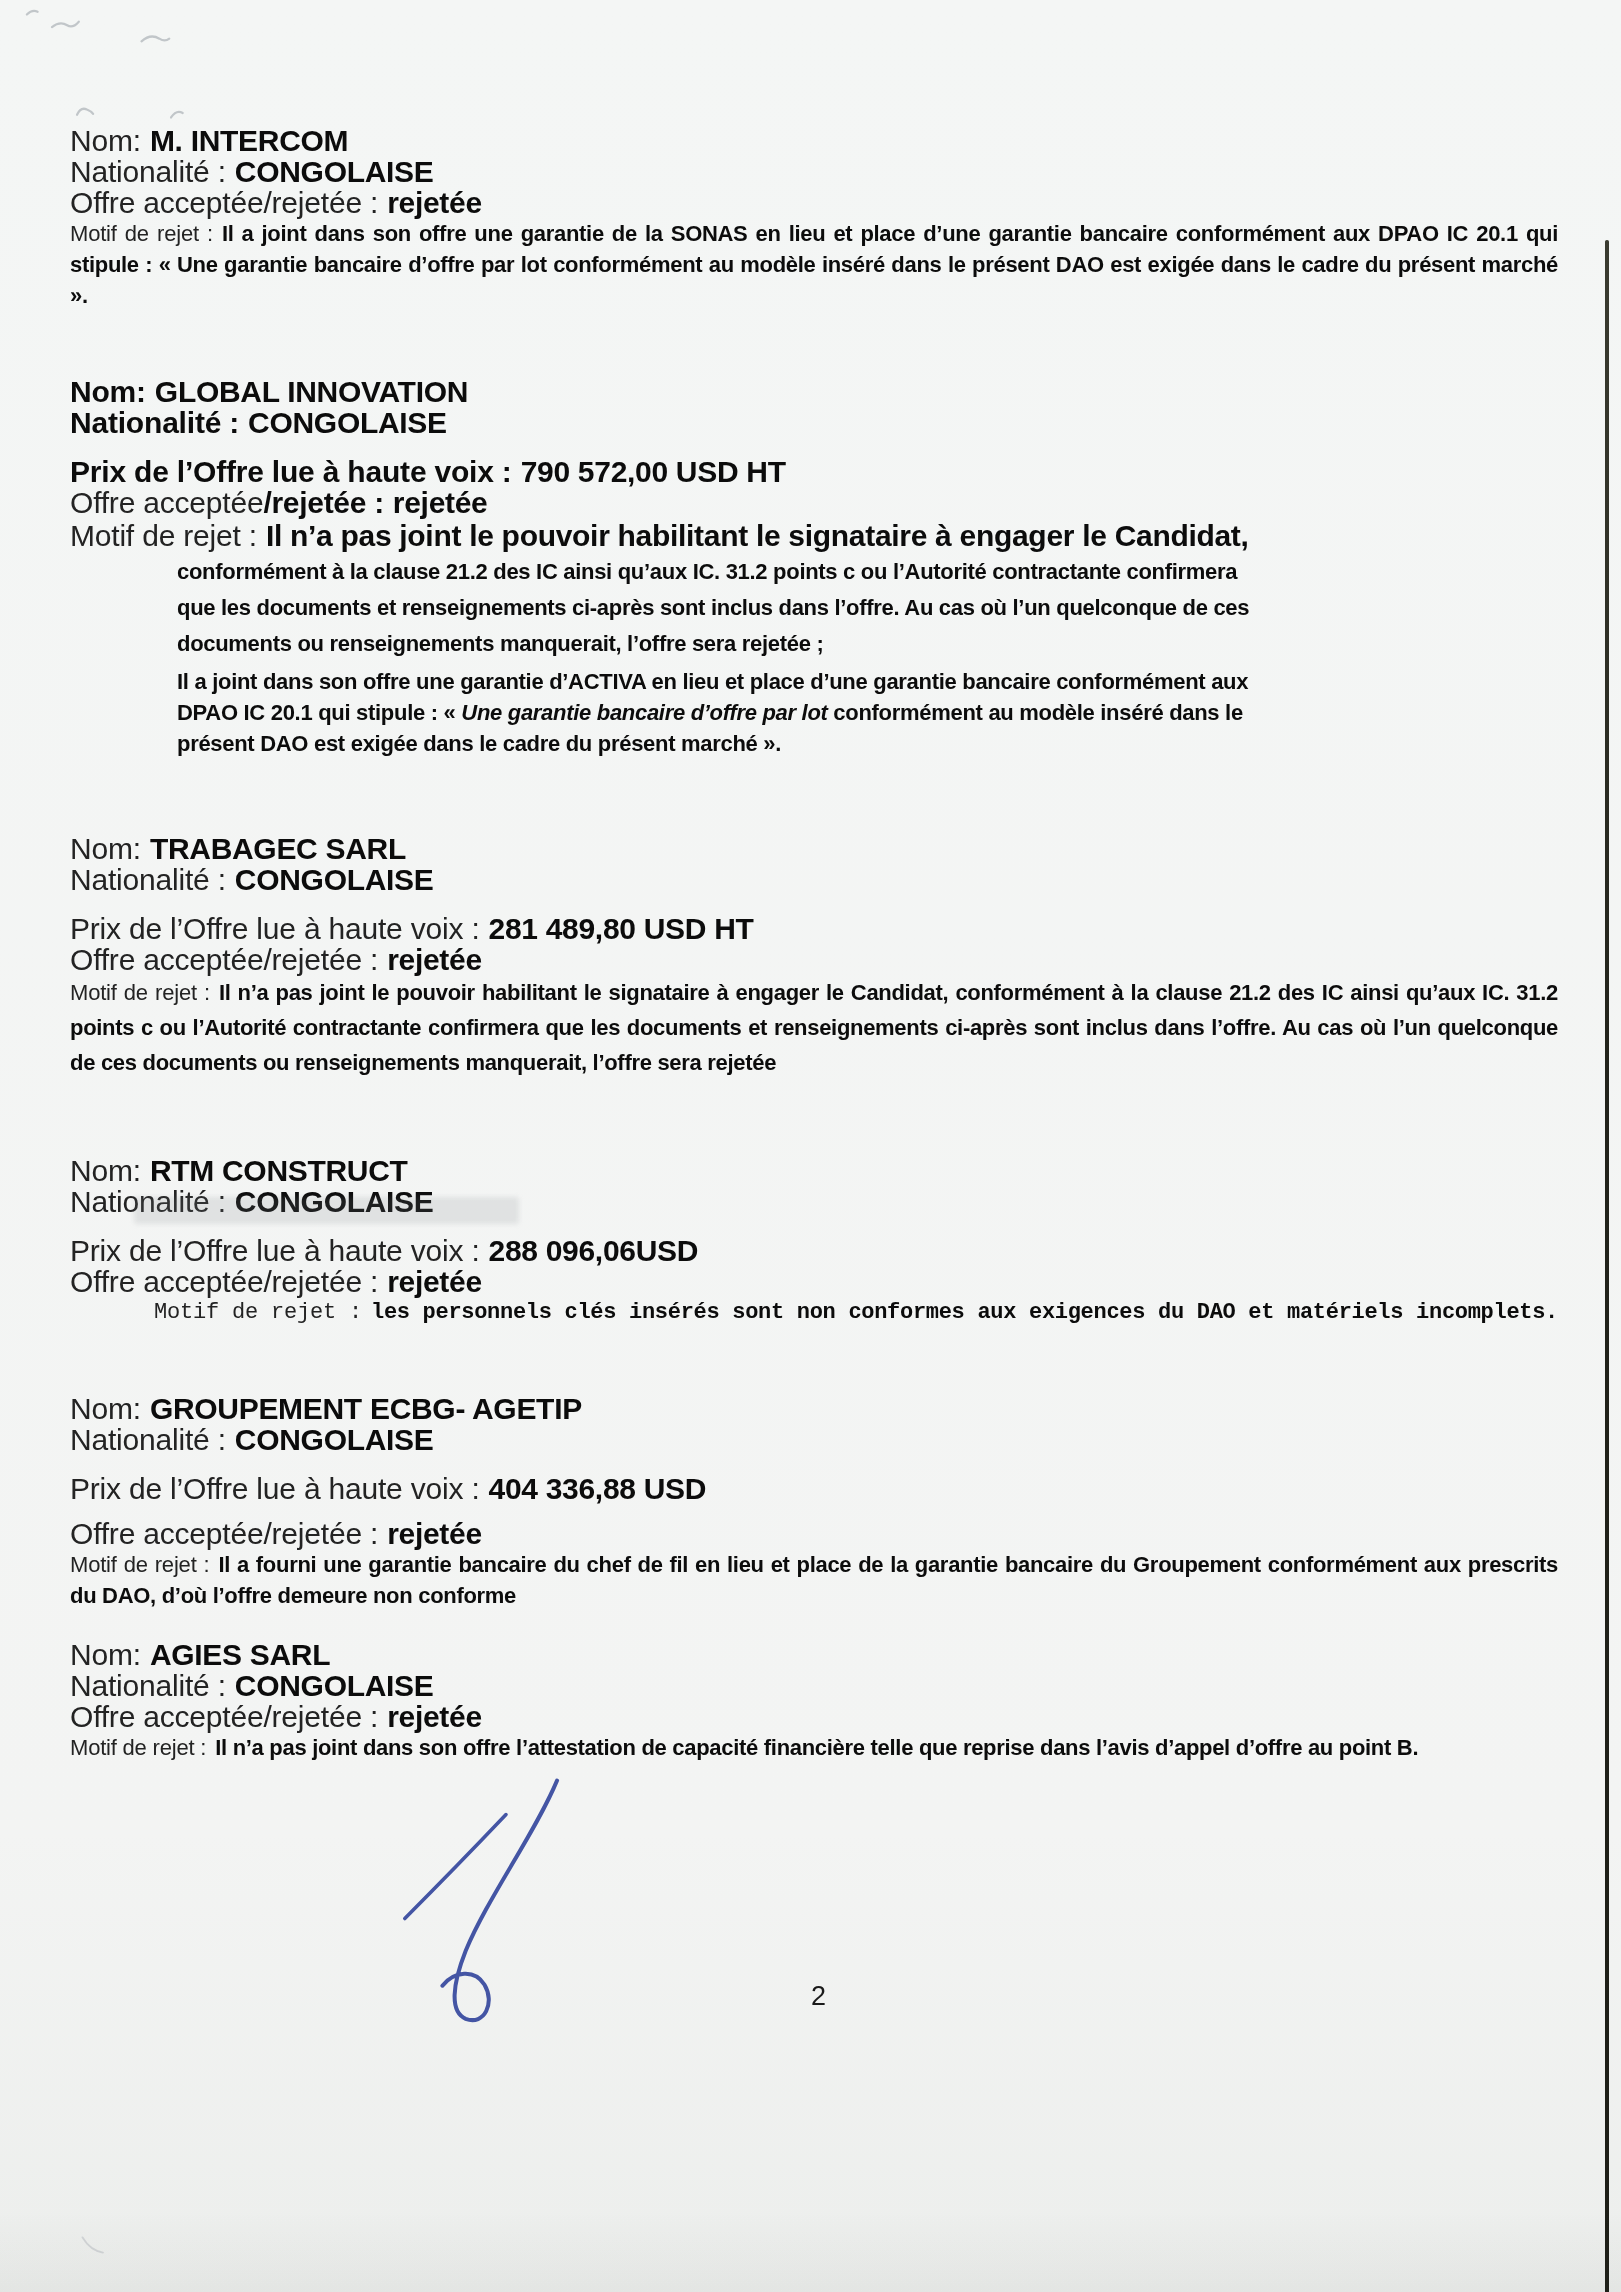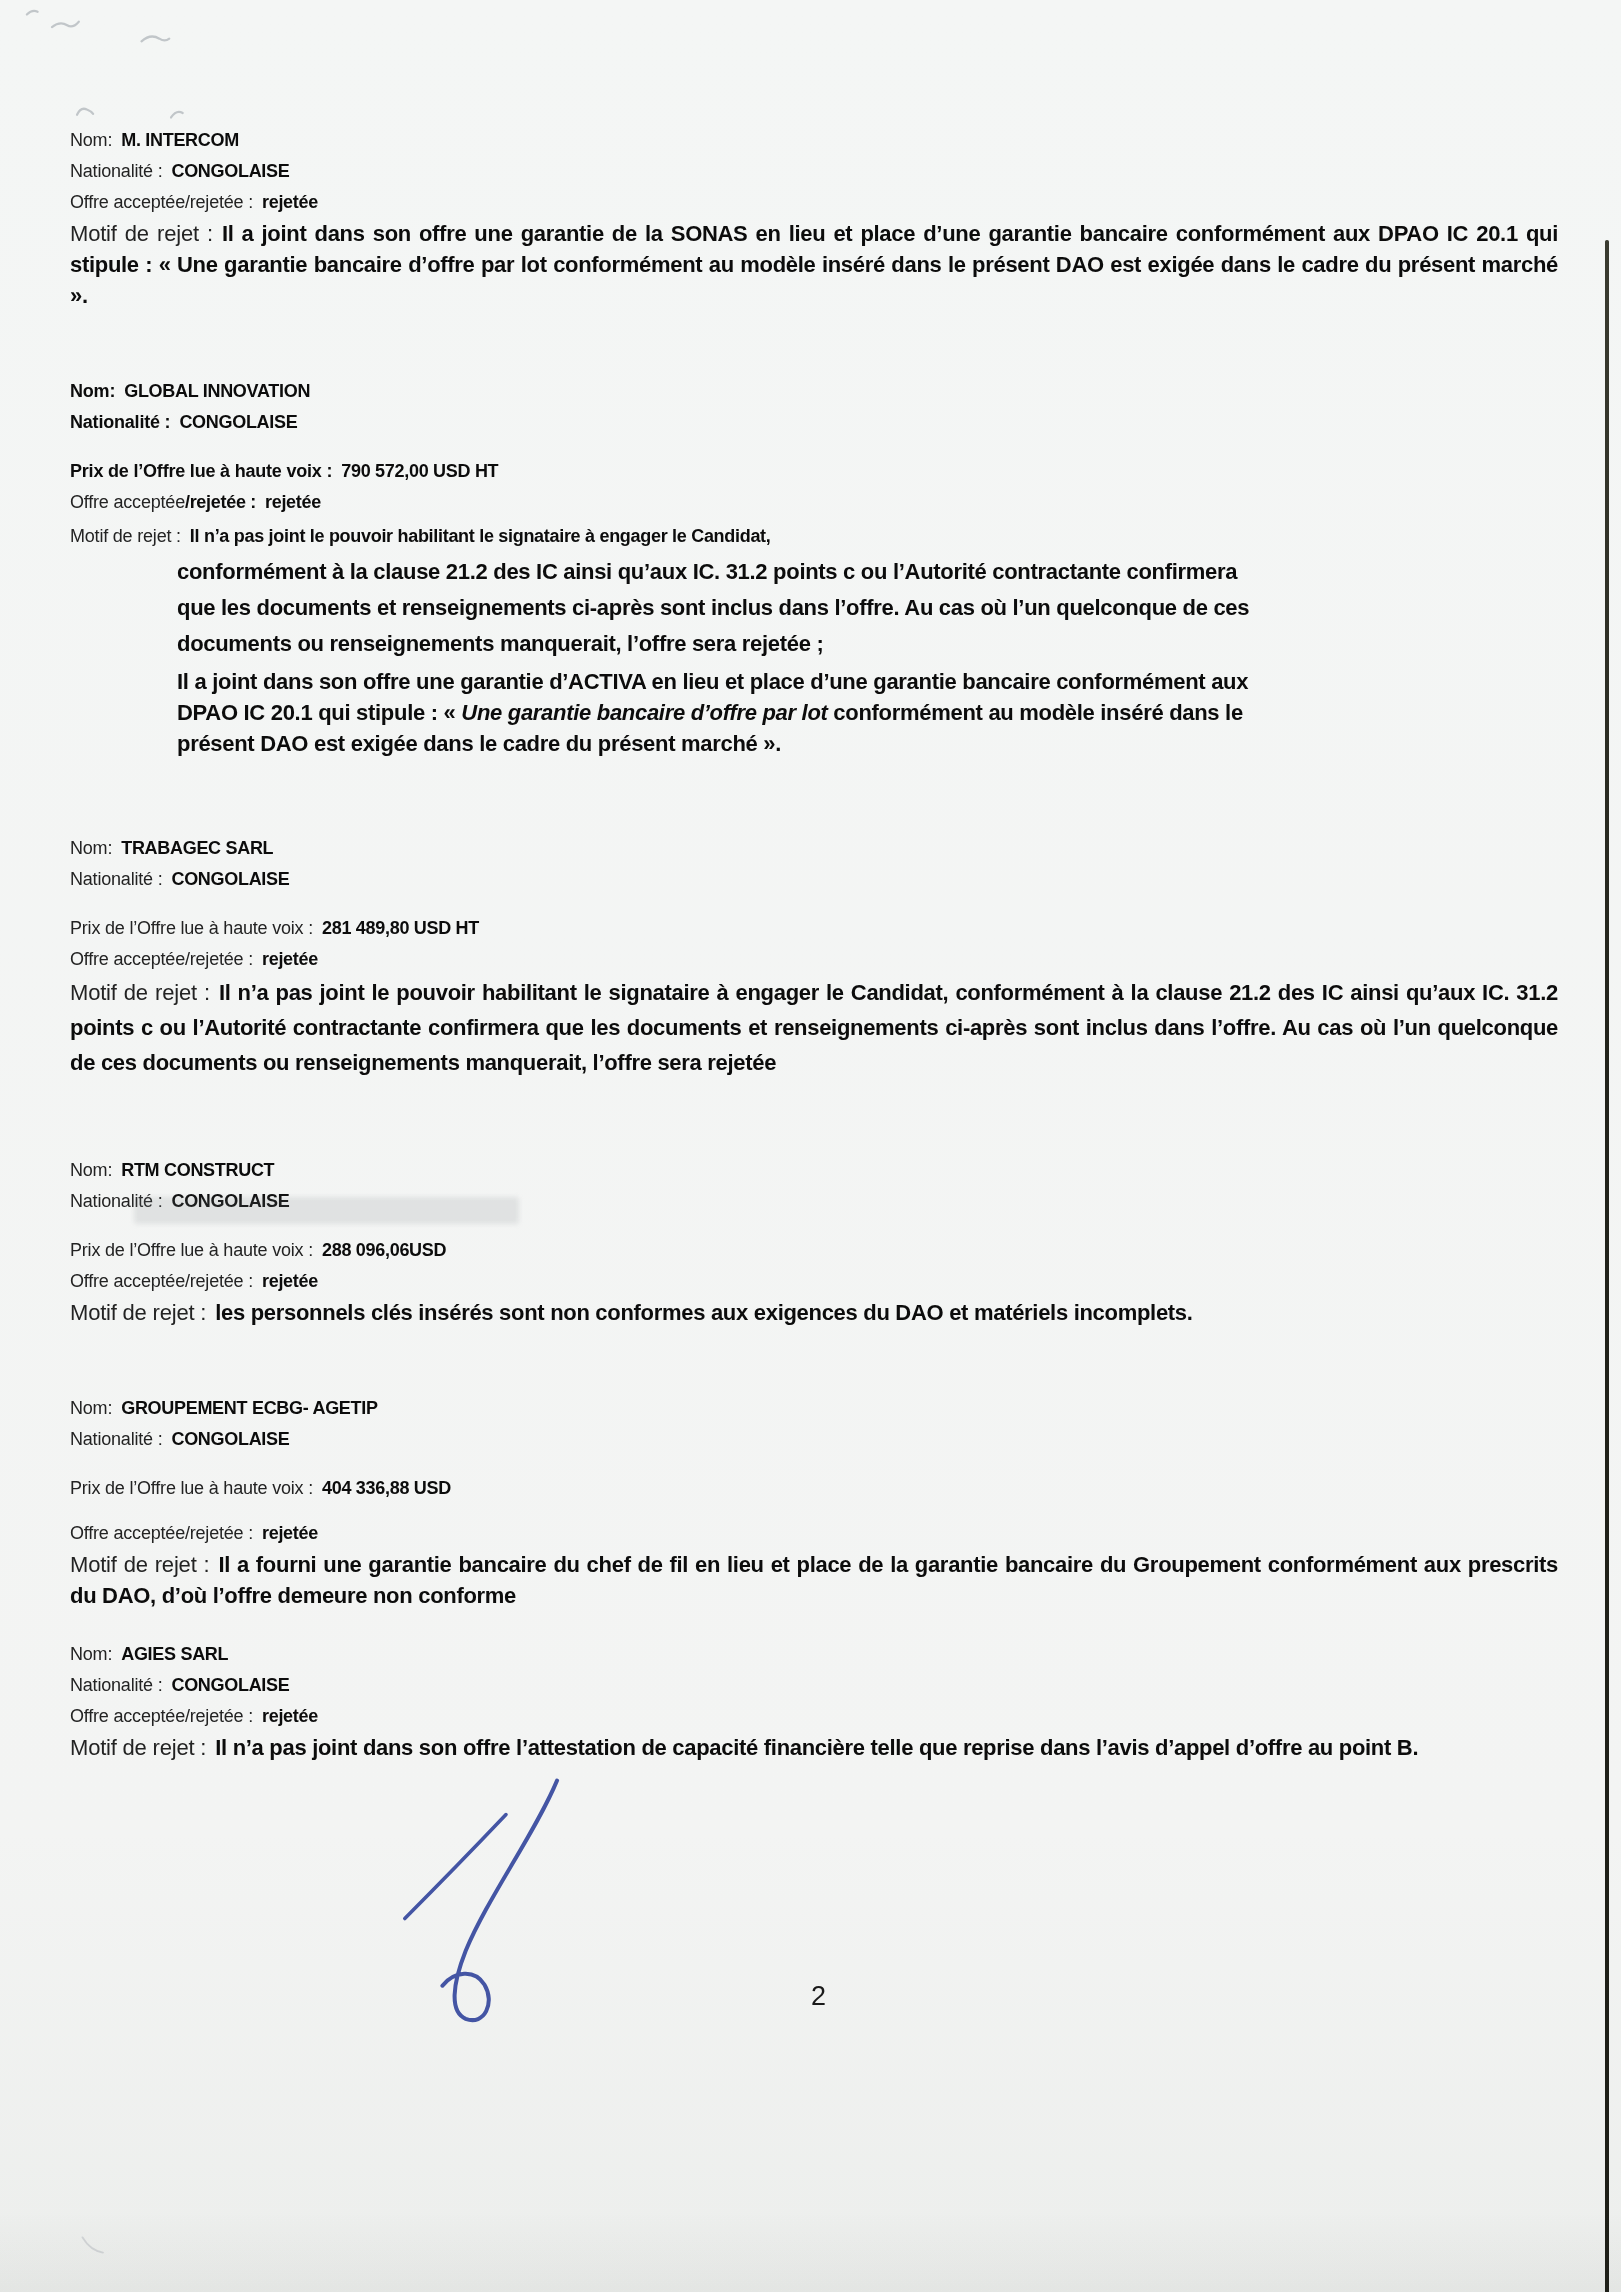--- a/index.html
+++ b/index.html
@@ -7,35 +7,35 @@
     width:1621px;height:2293px;
     background:#eef0ef;
     font-family:"Liberation Sans","DejaVu Sans",sans-serif;
   }
   #page{
     position:relative;width:1621px;height:2293px;overflow:hidden;
     background:linear-gradient(180deg,#f4f6f5 0%,#f3f4f3 80%,#eceeec 100%);
     color:#121212;
   }
   .block{position:absolute;left:70px;width:1505px;}
-  .line{font-size:18px;line-height:31px;letter-spacing:-0.2px;white-space:nowrap;color:#232323;}
+  .line{font-size:30px;line-height:31px;letter-spacing:-0.2px;white-space:nowrap;color:#232323;}
   .line .lab{margin-right:9px;}
   .line b{color:#0c0c0c;letter-spacing:-0.3px;}
   .lab.bold{font-weight:700;color:#0c0c0c;}
   .nm{margin-right:0 !important;}
   .ml{margin-left:9px;}
   .gap{margin-top:18px;}
   .gap2{margin-top:14.3px;}
   .para{
     margin:0;font-size:22px;line-height:31px;letter-spacing:-0.2px;color:#232323;
     text-align:justify;
   }
   .para b{color:#0c0c0c;letter-spacing:-0.3px;}
   .para .lab{margin-right:9px;}
-  .para.noj{text-align:left;}
+  .para.noj{text-align:right;font-family:Liberation Mono, monospace;}
   .para.indent{margin-left:107px;text-align:left;font-weight:bold;}
   .para.lh40{line-height:36px;}
   .it{font-style:italic;}
   #page-number{
     position:absolute;left:811px;top:1981px;font-size:27px;color:#1a1a1a;
   }
   #scan-edge{
     position:absolute;left:1605px;top:240px;width:3.6px;height:2053px;
     background:linear-gradient(180deg,#3a3b30 0%,#22231b 40%,#1d1e17 100%);
     border-radius:1.8px;

